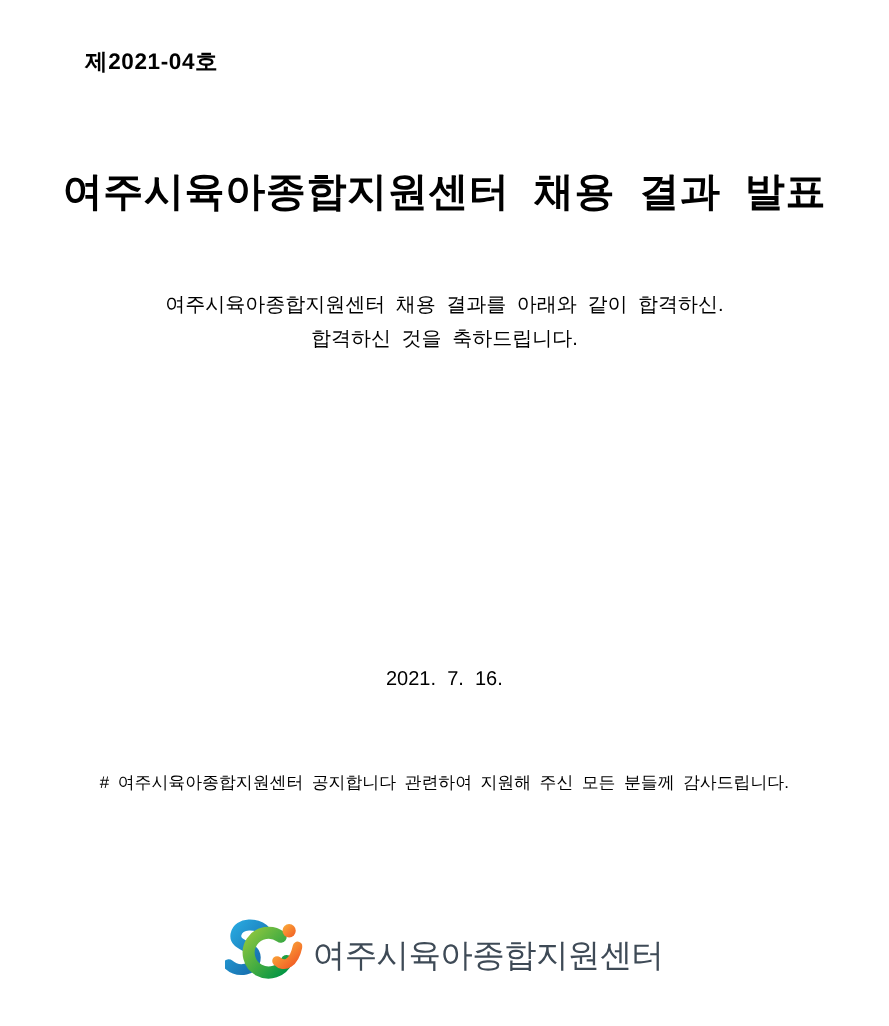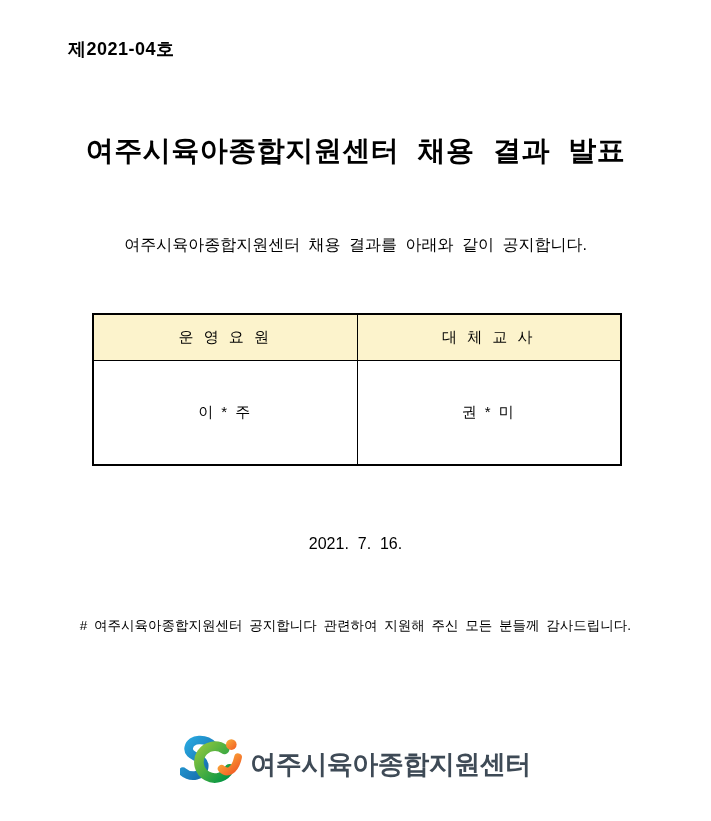--- a/index.html
+++ b/index.html
@@ -22,21 +22,21 @@
     font-size: 18px;
     font-weight: 700;
     letter-spacing: 0.5px;
   }
   .title {
     position: absolute;
     left: 0;
     top: 132px;
     width: 100%;
     text-align: center;
-    font-size: 28px;
+    font-size: 32px;
     font-weight: 700;
     word-spacing: 10px;
     letter-spacing: 0.5px;
   }
   .body-text {
     position: absolute;
     left: 0;
     top: 231px;
     width: 100%;
     text-align: center;
@@ -97,52 +97,39 @@
     justify-content: center;
     gap: 8px;
   }
   .logo-mark {
     width: 62px;
     height: 58px;
     flex: 0 0 auto;
   }
   .logo-text {
     font-size: 26px;
-    font-weight: 700;
+    font-weight: 400;
     color: #3E4A56;
     letter-spacing: -0.5px;
   }
 </style>
 </head>
 <body>
 
 <div class="page">
 
   <div class="doc-number">제2021-04호</div>
 
   <h1 class="title">여주시육아종합지원센터 채용 결과 발표</h1>
 
   <div class="body-text">
-    <div>여주시육아종합지원센터 채용 결과를 아래와 같이 공지합니다.</div>
+    <div>여주시육아종합지원센터 채용 결과를 아래와 같이 합격하신.</div>
+    <div>합격하신 것을 축하드립니다.</div>
   </div>
 
-  <table class="results">
-    <thead>
-      <tr>
-        <th>운 영 요 원</th>
-        <th>대 체 교 사</th>
-      </tr>
-    </thead>
-    <tbody>
-      <tr>
-        <td>이 * 주</td>
-        <td>권 * 미</td>
-      </tr>
-    </tbody>
-  </table>
 
   <div class="date-line">2021.  7.  16.</div>
 
   <div class="footer-note"># 여주시육아종합지원센터 공지합니다 관련하여 지원해 주신 모든 분들께 감사드립니다.</div>
 
   <div class="logo">
     <span>
       <svg class="logo-mark" viewBox="0 0 64 60" xmlns="http://www.w3.org/2000/svg" aria-hidden="true">
         <defs>
           <linearGradient id="gradBlue" x1="0" y1="0" x2="1" y2="1">

